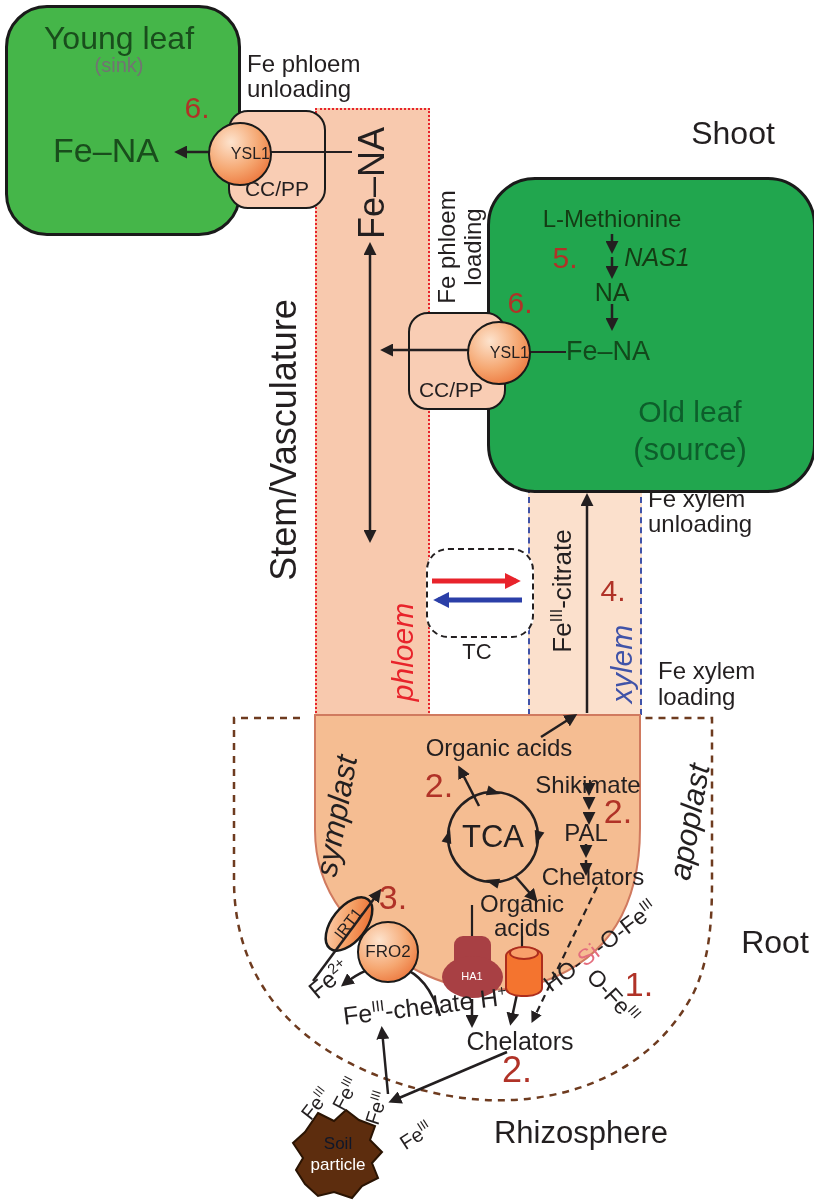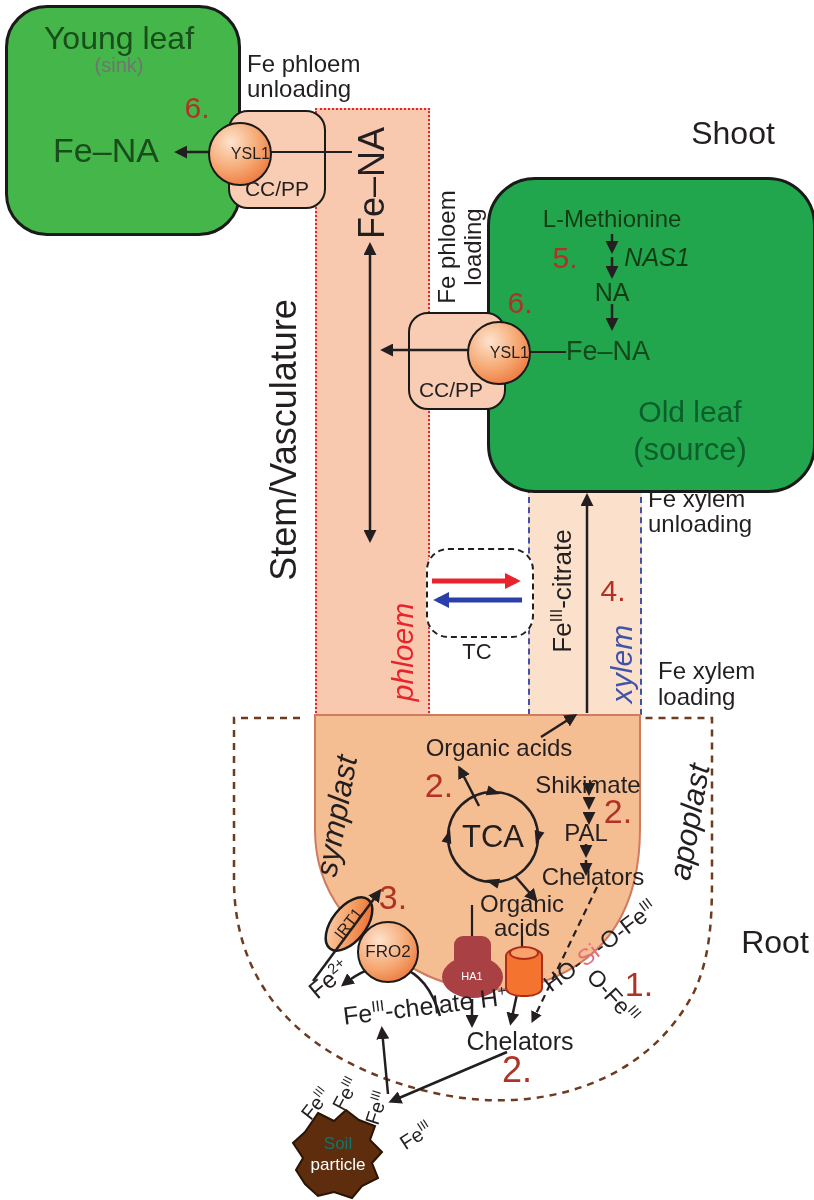--- a/index.html
+++ b/index.html
@@ -190,21 +190,22 @@
     <span>HO-</span><span style="color:#e46e7e;">Si</span><span>-O-Fe</span><sup>III</sup>
   </div>
   <div class="lbl" style="left:613px;top:996px;font-size:23px;transform:translate(-50%,-50%) rotate(48deg);z-index:5;">
     <span>O-Fe</span><sup>III</sup>
   </div>
   <div class="lbl red-step" style="left:639px;top:985px;font-size:34px;z-index:5;">1.</div>
   <div class="lbl" style="left:775px;top:943px;font-size:32px;z-index:5;">Root</div>
 
   <div class="lbl" style="left:520px;top:1041px;font-size:25px;z-index:5;">Chelators</div>
   <div class="lbl red-step" style="left:517px;top:1070px;font-size:36px;z-index:5;">2.</div>
-  <div class="lbl" style="left:338px;top:1144px;font-size:17px;color:#0f766e;z-index:5;text-align:right;">Soil</div>
+  <div class="lbl" style="left:581px;top:1133px;font-size:31px;z-index:5;">Rhizosphere</div>
+  <div class="lbl" style="left:338px;top:1144px;font-size:17px;color:#0f172a;z-index:5;text-align:right;">Soil</div>
   <div class="lbl" style="left:338px;top:1165px;font-size:17px;color:#ffffff;z-index:5;">particle</div>
 
   <div class="lbl" style="left:316px;top:1104px;font-size:20px;transform:translate(-50%,-50%) rotate(-52deg);z-index:5;">
     <span>Fe</span><sup>III</sup>
   </div>
   <div class="lbl" style="left:346px;top:1094px;font-size:20px;transform:translate(-50%,-50%) rotate(-62deg);z-index:5;">
     <span>Fe</span><sup>III</sup>
   </div>
   <div class="lbl" style="left:377px;top:1108px;font-size:20px;transform:translate(-50%,-50%) rotate(-72deg);z-index:5;">
     <span>Fe</span><sup>III</sup>

